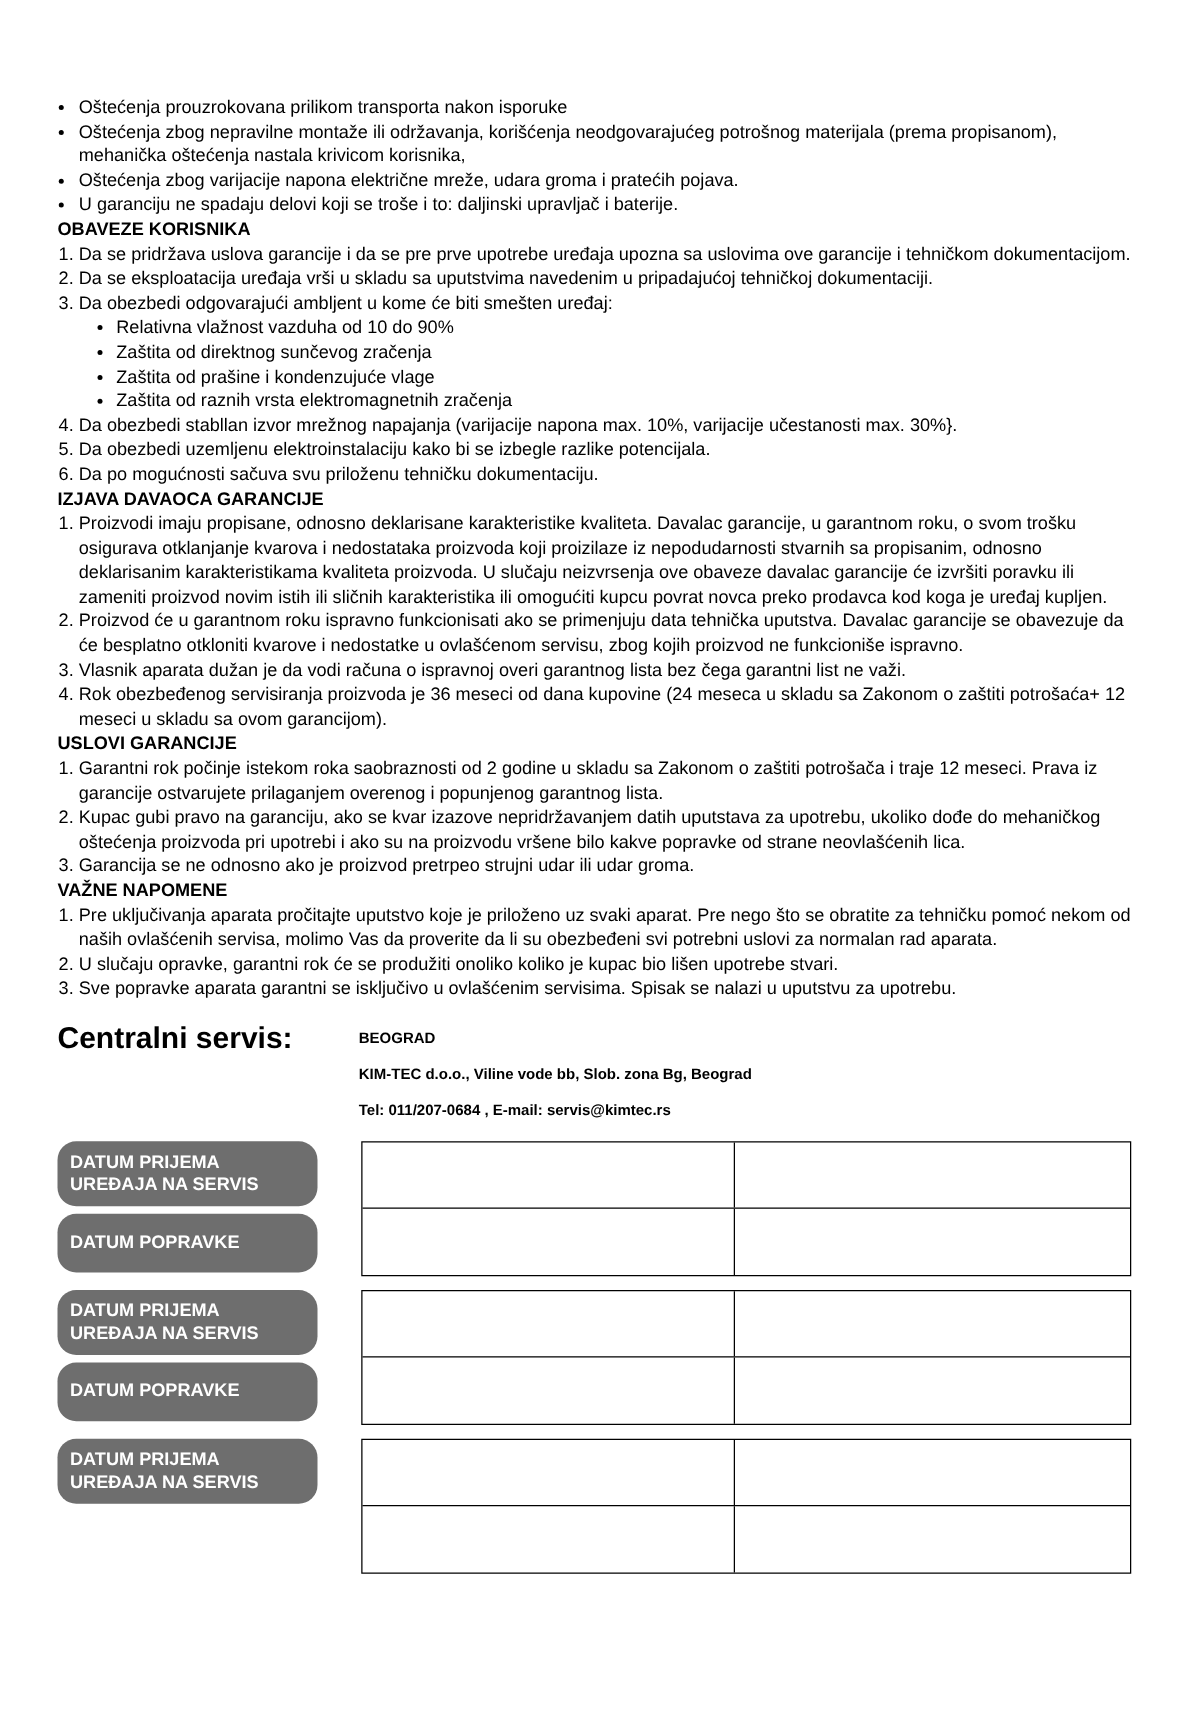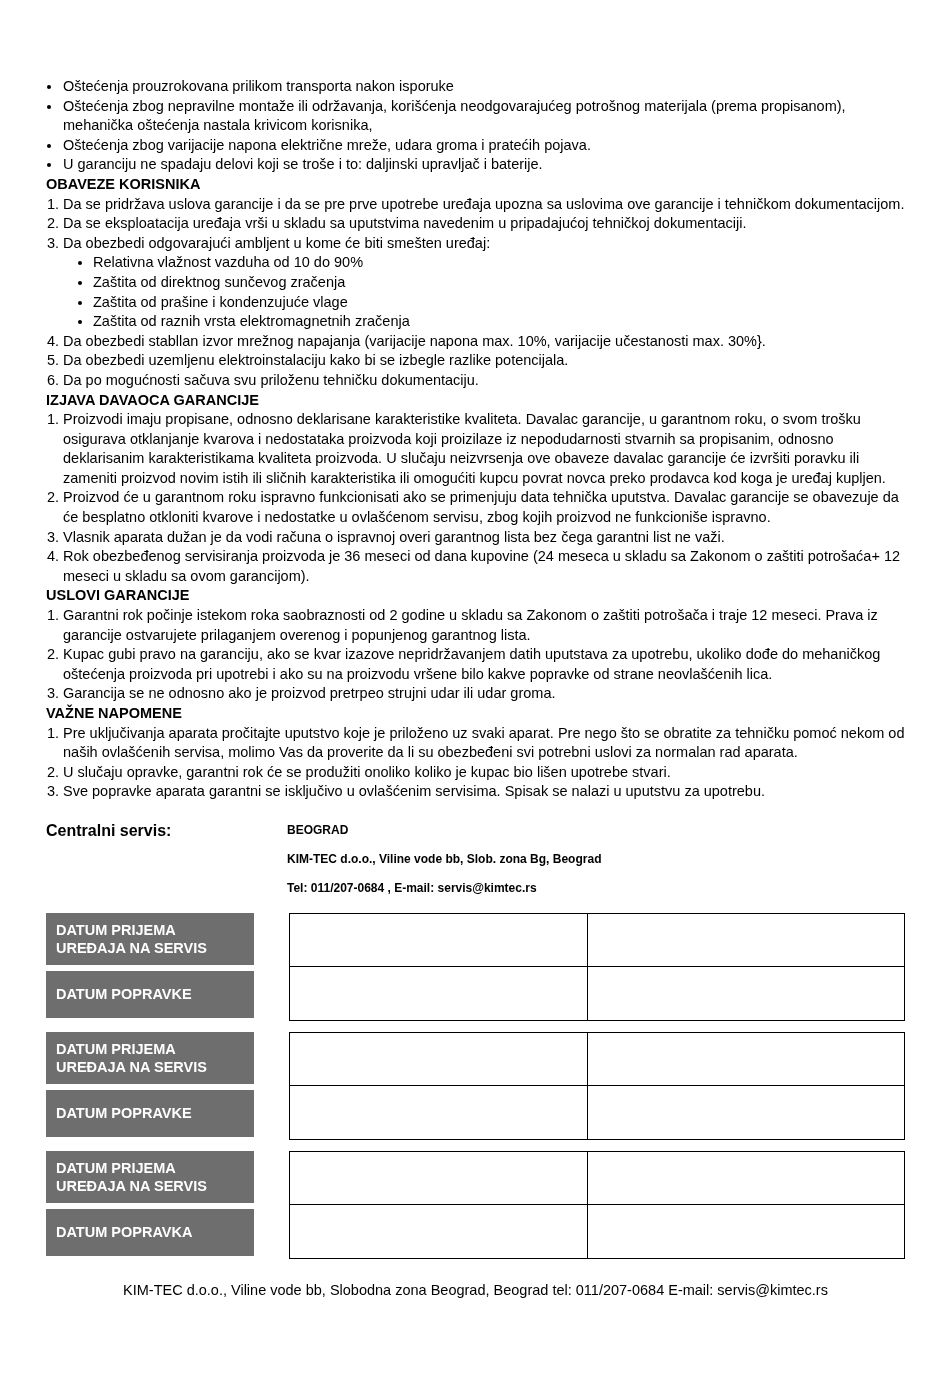--- a/index.html
+++ b/index.html
@@ -12,29 +12,29 @@
   .page { padding:45px 45px 0 46px; font-size:14.5px; line-height:19.6px; }
 
   ul.bullets { list-style:disc outside; padding-left:16px;margin-top:32px; }
   ul.bullets > li { padding-left:1px; }
   ol.numbered { list-style:decimal outside; padding-left:17px; }
   ul.sub-bullets { list-style:disc outside; padding-left:16px; margin-left:14px; }
 
   .section-heading { font-weight:bold; }
 
   .svc-header { display:flex; margin-top:14px; }
-  .svc-title { width:241px; font-size:16px; font-weight:bold; line-height:29px; }
+  .svc-title { width:241px; font-size:24px; font-weight:bold; line-height:29px; }
   .svc-info { font-size:12px; font-weight:bold; line-height:29px; }
 
   .svc-groups { margin-top:10px; }
   .svc-group { display:flex; margin-bottom:11px; }
   .svc-labels { width:208px; margin-right:35px; display:flex; flex-direction:column; }
   .svc-label {
     background:#6e6e6e; color:#ffffff; font-weight:bold; font-size:14.5px;
-    line-height:18px; padding:7px 10px; display:flex; align-items:center;
+    line-height:18px; padding:7px 10px; display:flex; align-items:center;border-radius:15px;
   }
   .svc-label.tall { height:52px; margin-bottom:6px; }
   .svc-label.short { height:47px; }
   .svc-table { flex:1; border:1px solid #000; display:flex; flex-direction:column; }
   .svc-row { display:flex; height:53px; }
   .svc-row.first { border-bottom:1px solid #000; }
   .svc-cell { height:100%; }
   .svc-cell.left { width:48.5%; border-right:1px solid #000; }
   .svc-cell.right { flex:1; }
 
@@ -141,31 +141,29 @@
         <div class="svc-row">
           <div class="svc-cell left"></div>
           <div class="svc-cell right"></div>
         </div>
       </div>
     </div>
 
     <div class="svc-group">
       <div class="svc-labels">
         <div class="svc-label tall">DATUM PRIJEMA UREĐAJA NA SERVIS</div>
-        <div class="svc-label short">DATUM POPRAVKA</div>
       </div>
       <div class="svc-table">
         <div class="svc-row first">
           <div class="svc-cell left"></div>
           <div class="svc-cell right"></div>
         </div>
         <div class="svc-row">
           <div class="svc-cell left"></div>
           <div class="svc-cell right"></div>
         </div>
       </div>
     </div>
 
   </div>
 
-  <div class="footer">KIM-TEC d.o.o., Viline vode bb, Slobodna zona Beograd, Beograd  tel: 011/207-0684  E-mail: servis@kimtec.rs</div>
 
 </div>
 
 </body></html>

